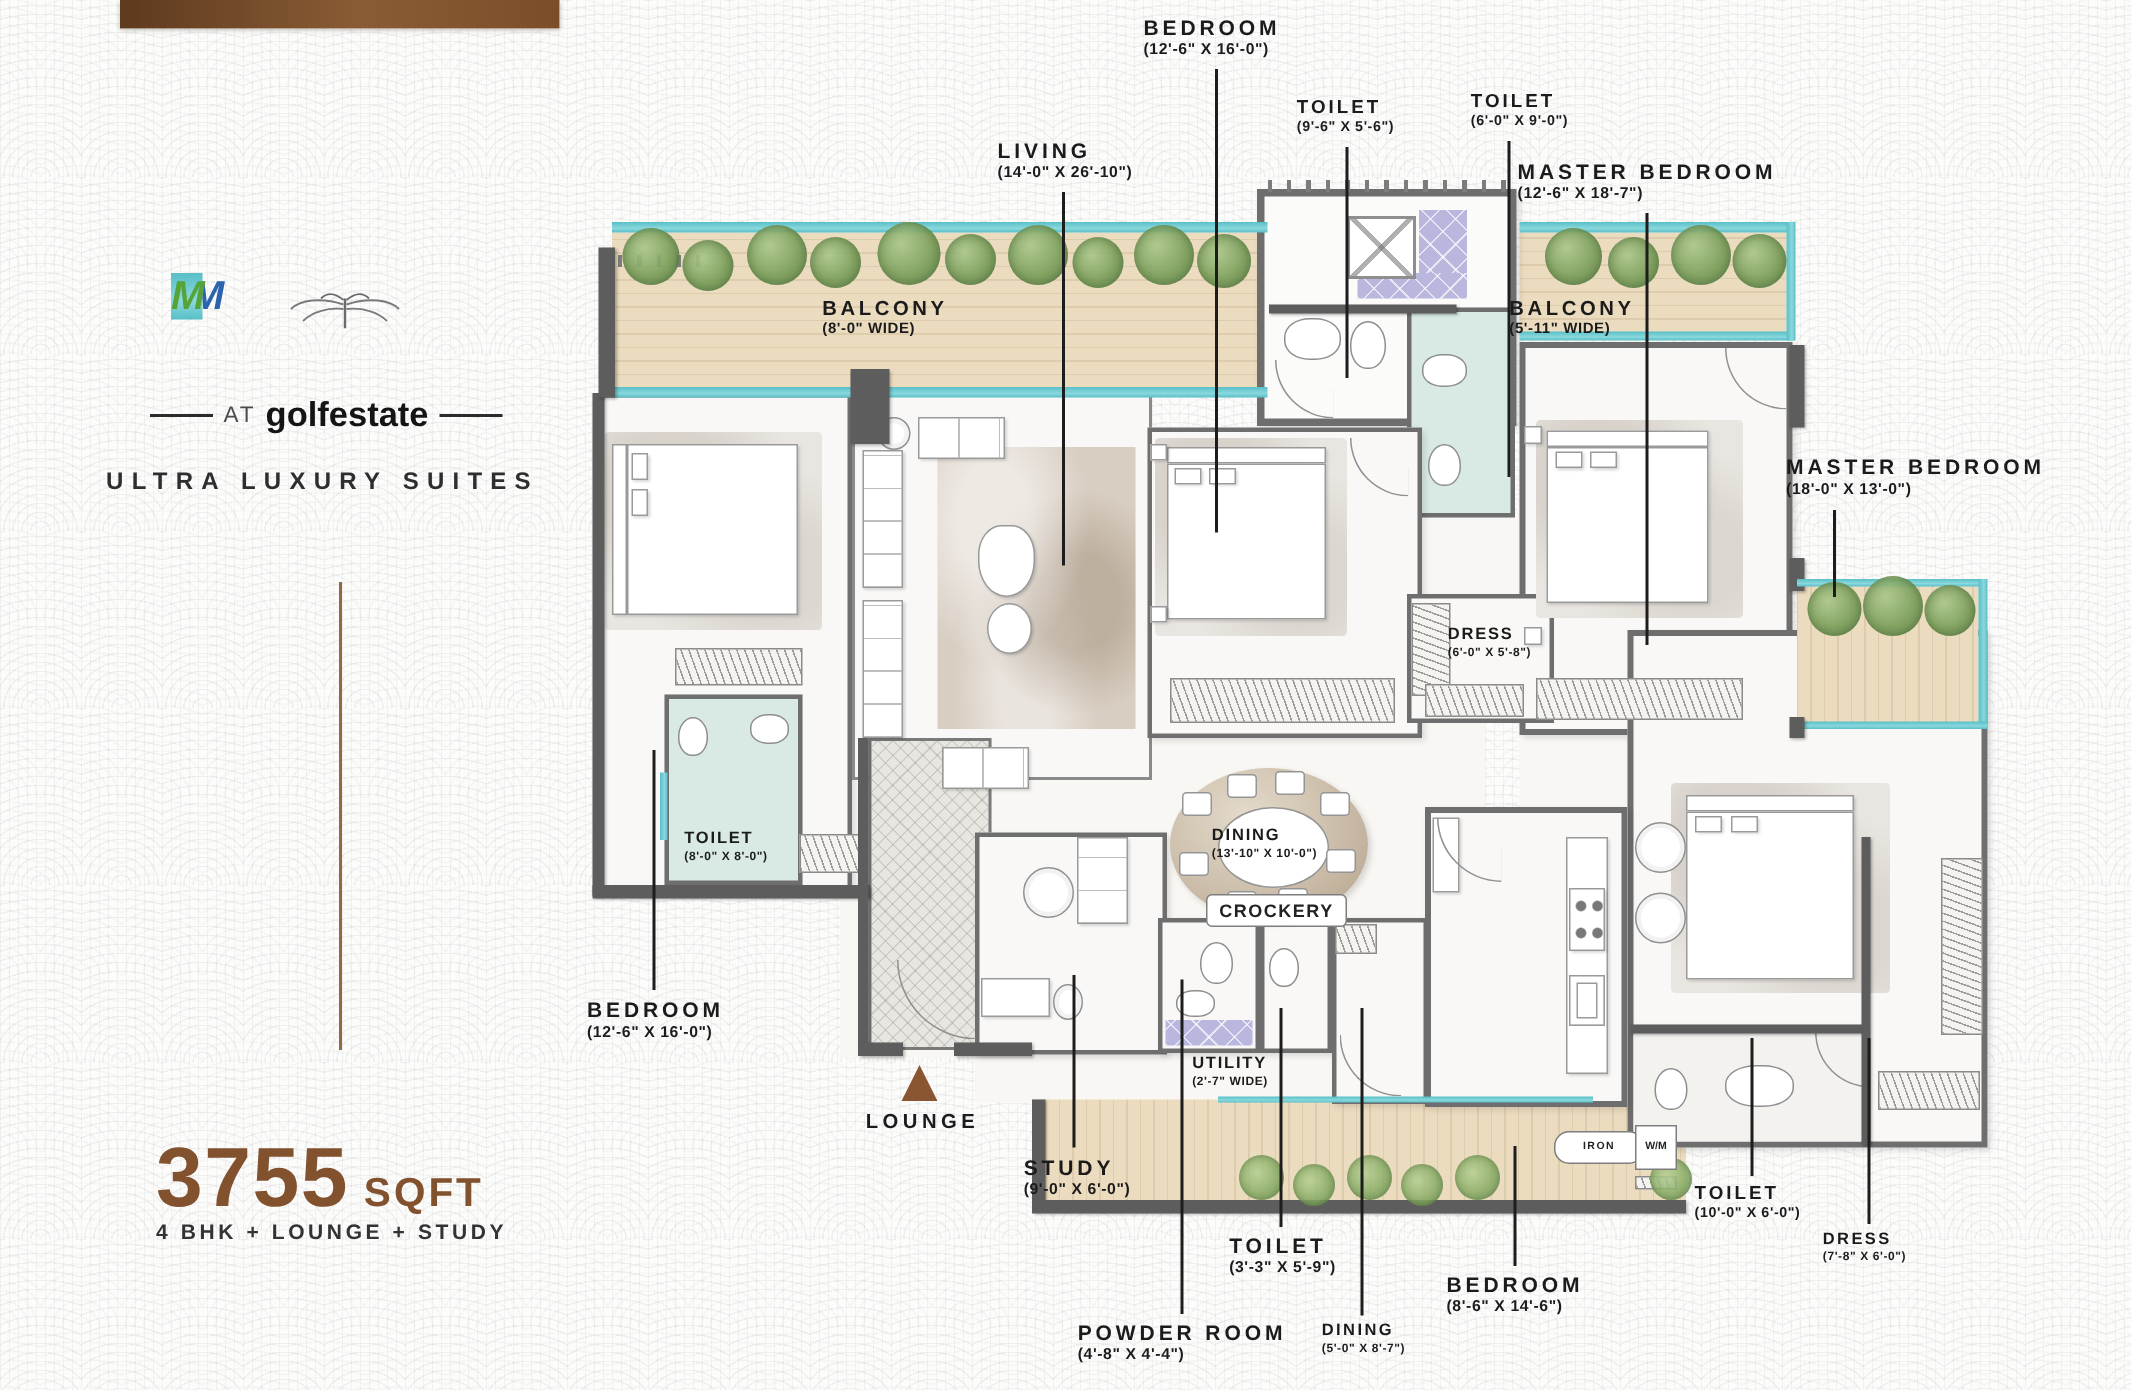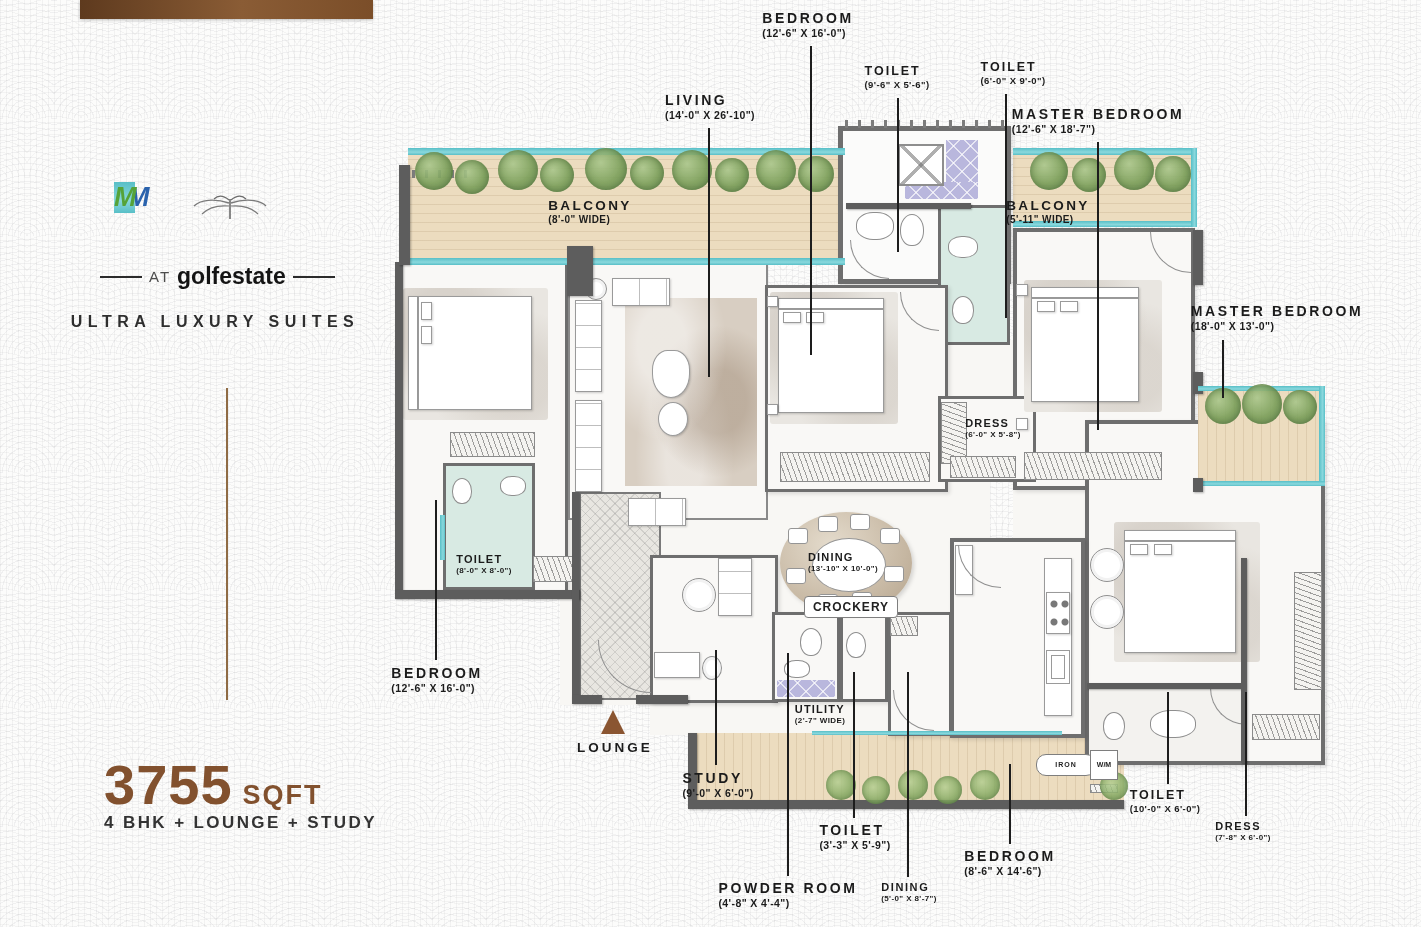--- a/index.html
+++ b/index.html
@@ -21,21 +21,21 @@
   .dragonfly{position:absolute;left:192px;top:193px;z-index:6;}
   .tagline{position:absolute;left:93px;top:263px;width:244px;text-align:center;z-index:5;white-space:nowrap;}
   .tagline .dash{display:inline-block;width:42px;height:2px;background:#2b2b2b;vertical-align:middle;margin:0 7px;}
   .tagline .at{font-size:15px;color:#4c4c4c;letter-spacing:2px;vertical-align:middle;}
   .tagline .estate{font-size:23px;font-weight:800;color:#141414;vertical-align:middle;margin-left:6px;}
   .subtitle{position:absolute;left:70px;top:313px;width:290px;text-align:center;font-size:16px;font-weight:600;letter-spacing:5.5px;color:#2e2e2e;z-index:5;}
   .decoline{position:absolute;left:226px;top:388px;width:2px;height:312px;background:#8f6b44;z-index:5;}
   .areablock{position:absolute;left:104px;top:752px;z-index:5;white-space:nowrap;}
   .areablock .size{font-size:56px;font-weight:800;color:#82512e;letter-spacing:1px;}
   .areablock .unit{font-size:27px;font-weight:800;color:#82512e;margin-left:10px;letter-spacing:2px;}
-  .config{position:absolute;left:104px;top:813px;font-size:17px;font-weight:600;color:#333;letter-spacing:2.4px;z-index:5;white-space:nowrap;}
+  .config{position:absolute;left:104px;top:813px;font-size:14px;font-weight:600;color:#333;letter-spacing:2.4px;z-index:5;white-space:nowrap;}
   
   .base{position:absolute;background:#f8f7f4;z-index:1;}
   .room{position:absolute;background:#f9f8f6;border:3px solid #6e6e6e;box-sizing:border-box;z-index:3;box-shadow:2px 2px 4px rgba(0,0,0,.12);}
   .noshadow{box-shadow:none;}
   .wood{background:#ecdcbf;background-image:repeating-linear-gradient(0deg, rgba(140,110,70,.15) 0 1px, transparent 1px 9px);z-index:2;position:absolute;}
   .woodv{background:#ecdcbf;background-image:repeating-linear-gradient(90deg, rgba(140,110,70,.15) 0 1px, transparent 1px 9px);z-index:2;position:absolute;}
   .teal{background:#d8eae3 !important;}
   .g{position:absolute;background:linear-gradient(180deg,#58bfc7,#8ad8dd 60%,#58bfc7);z-index:4;}
   .gv{position:absolute;background:linear-gradient(90deg,#58bfc7,#8ad8dd 60%,#58bfc7);z-index:4;}
   .w{position:absolute;background:#5d5d5d;z-index:6;box-shadow:1px 1px 2px rgba(0,0,0,.3);}

